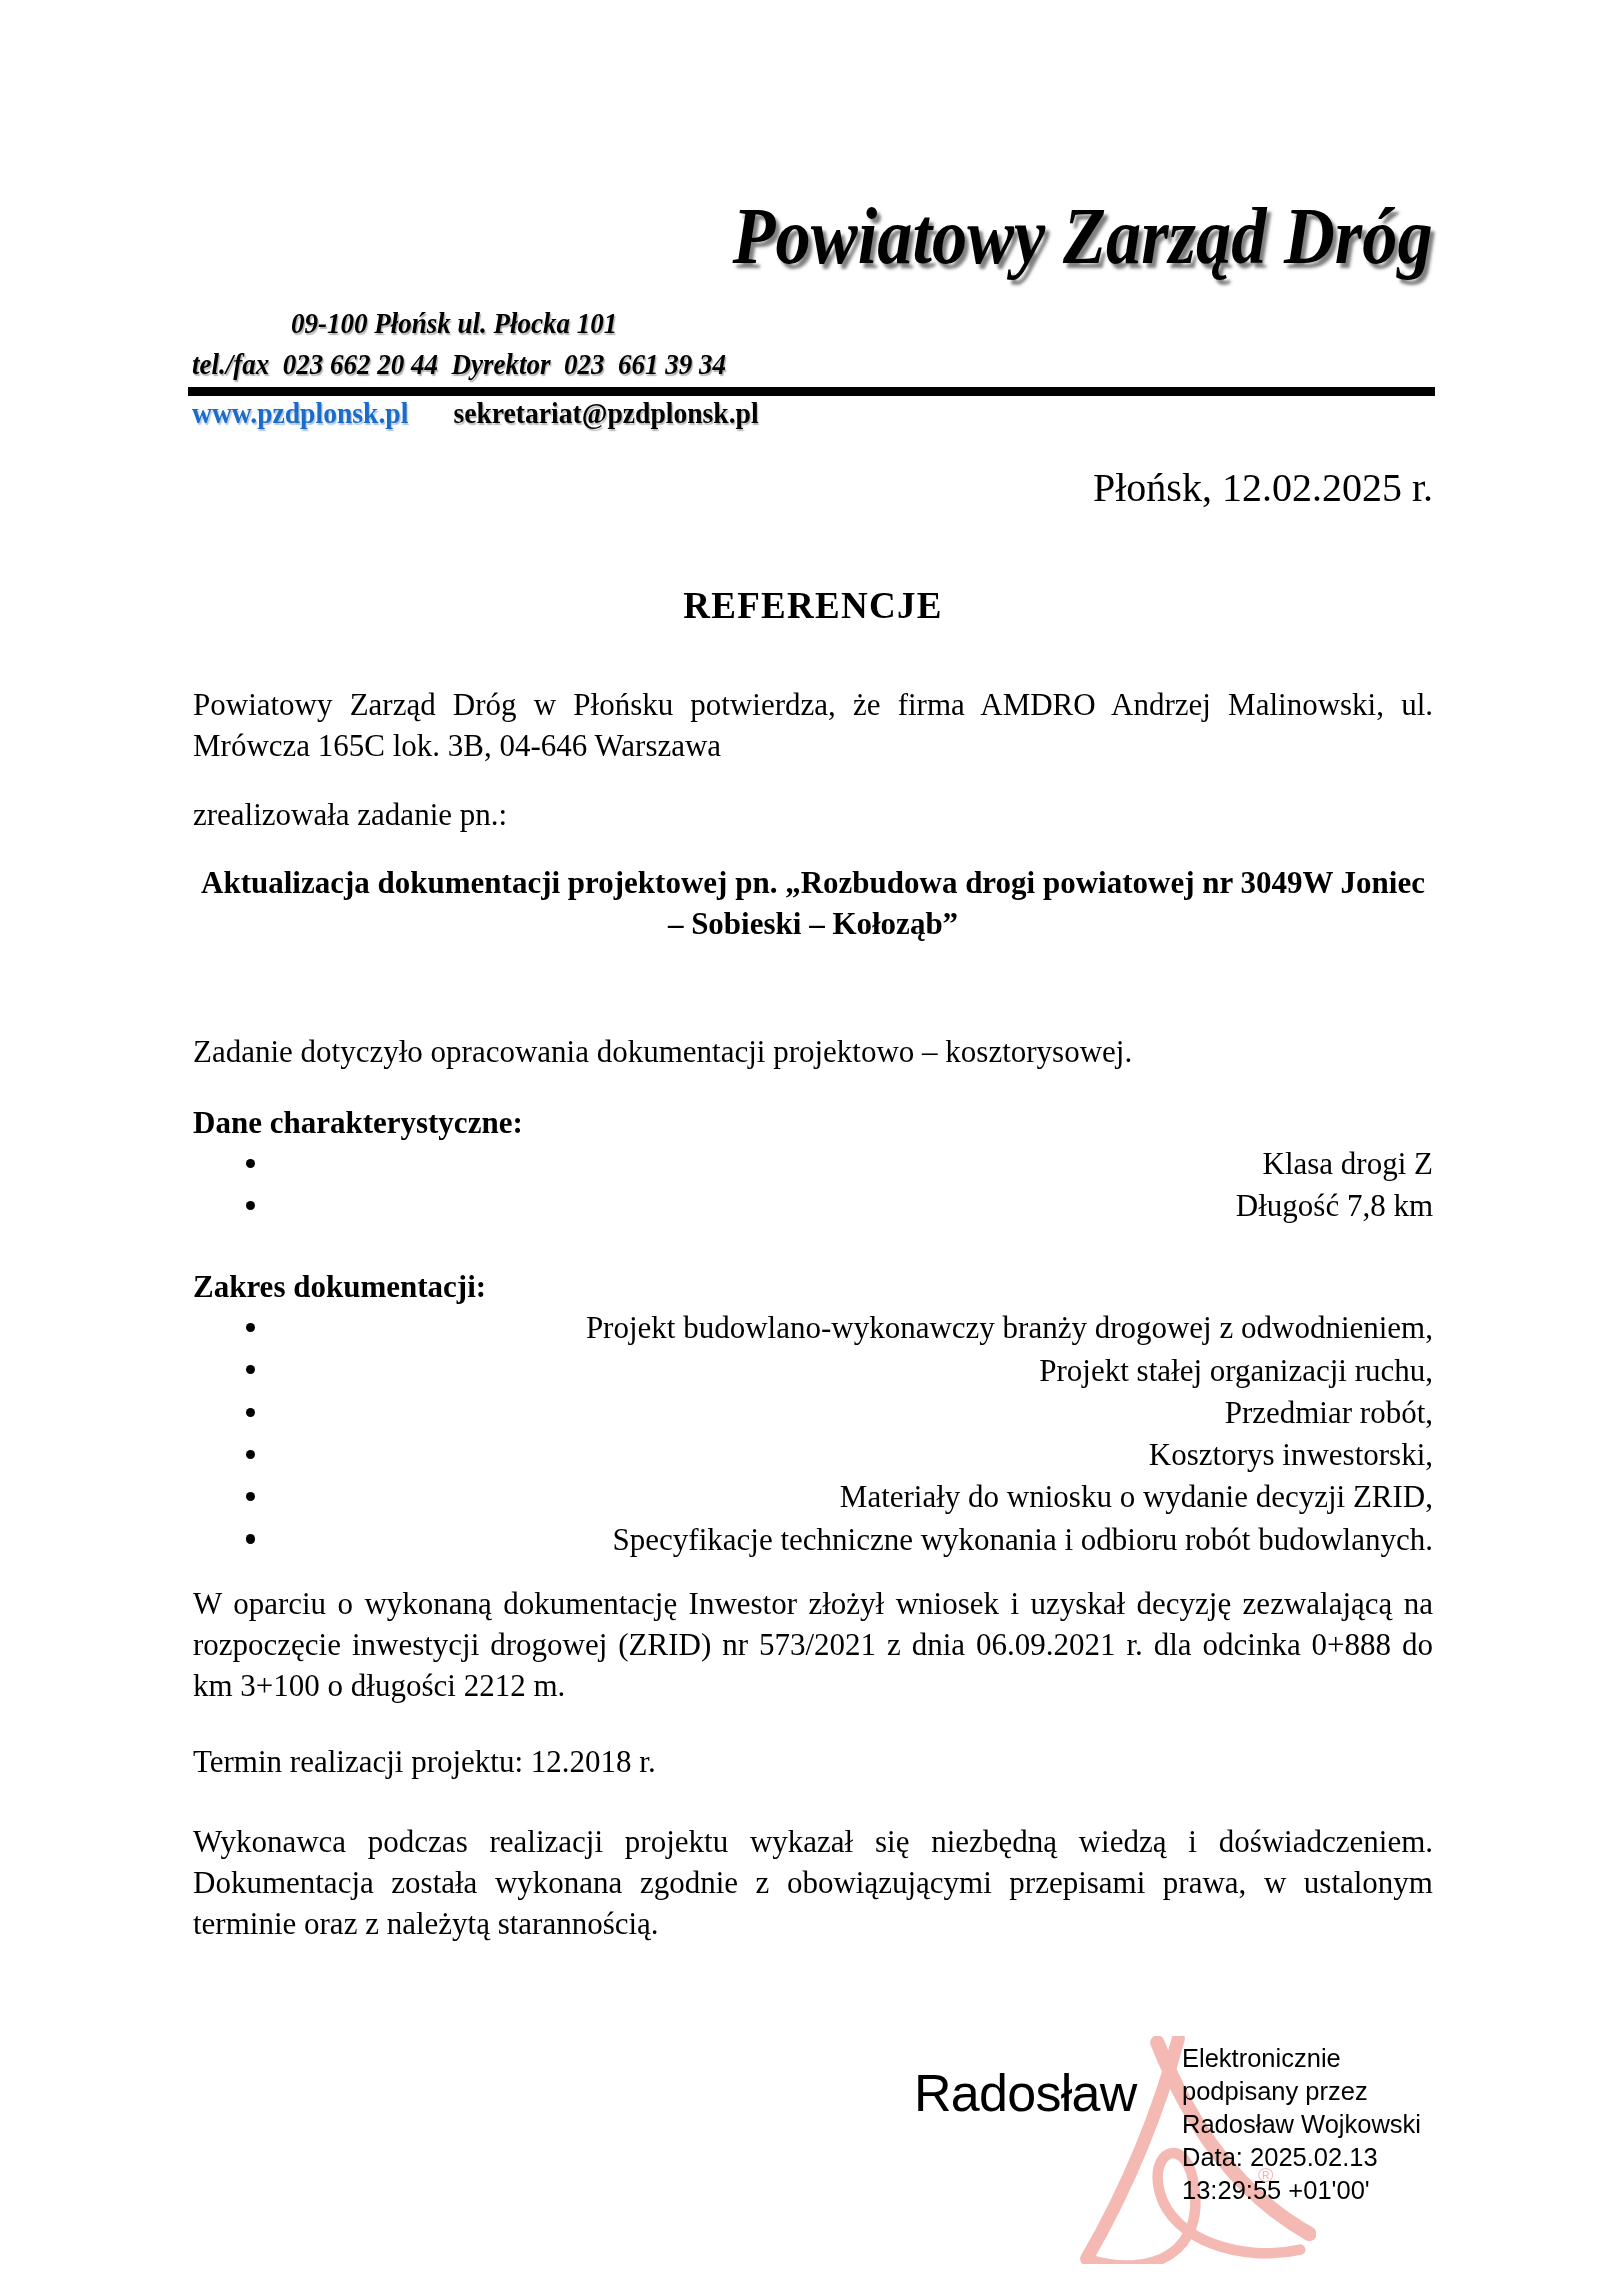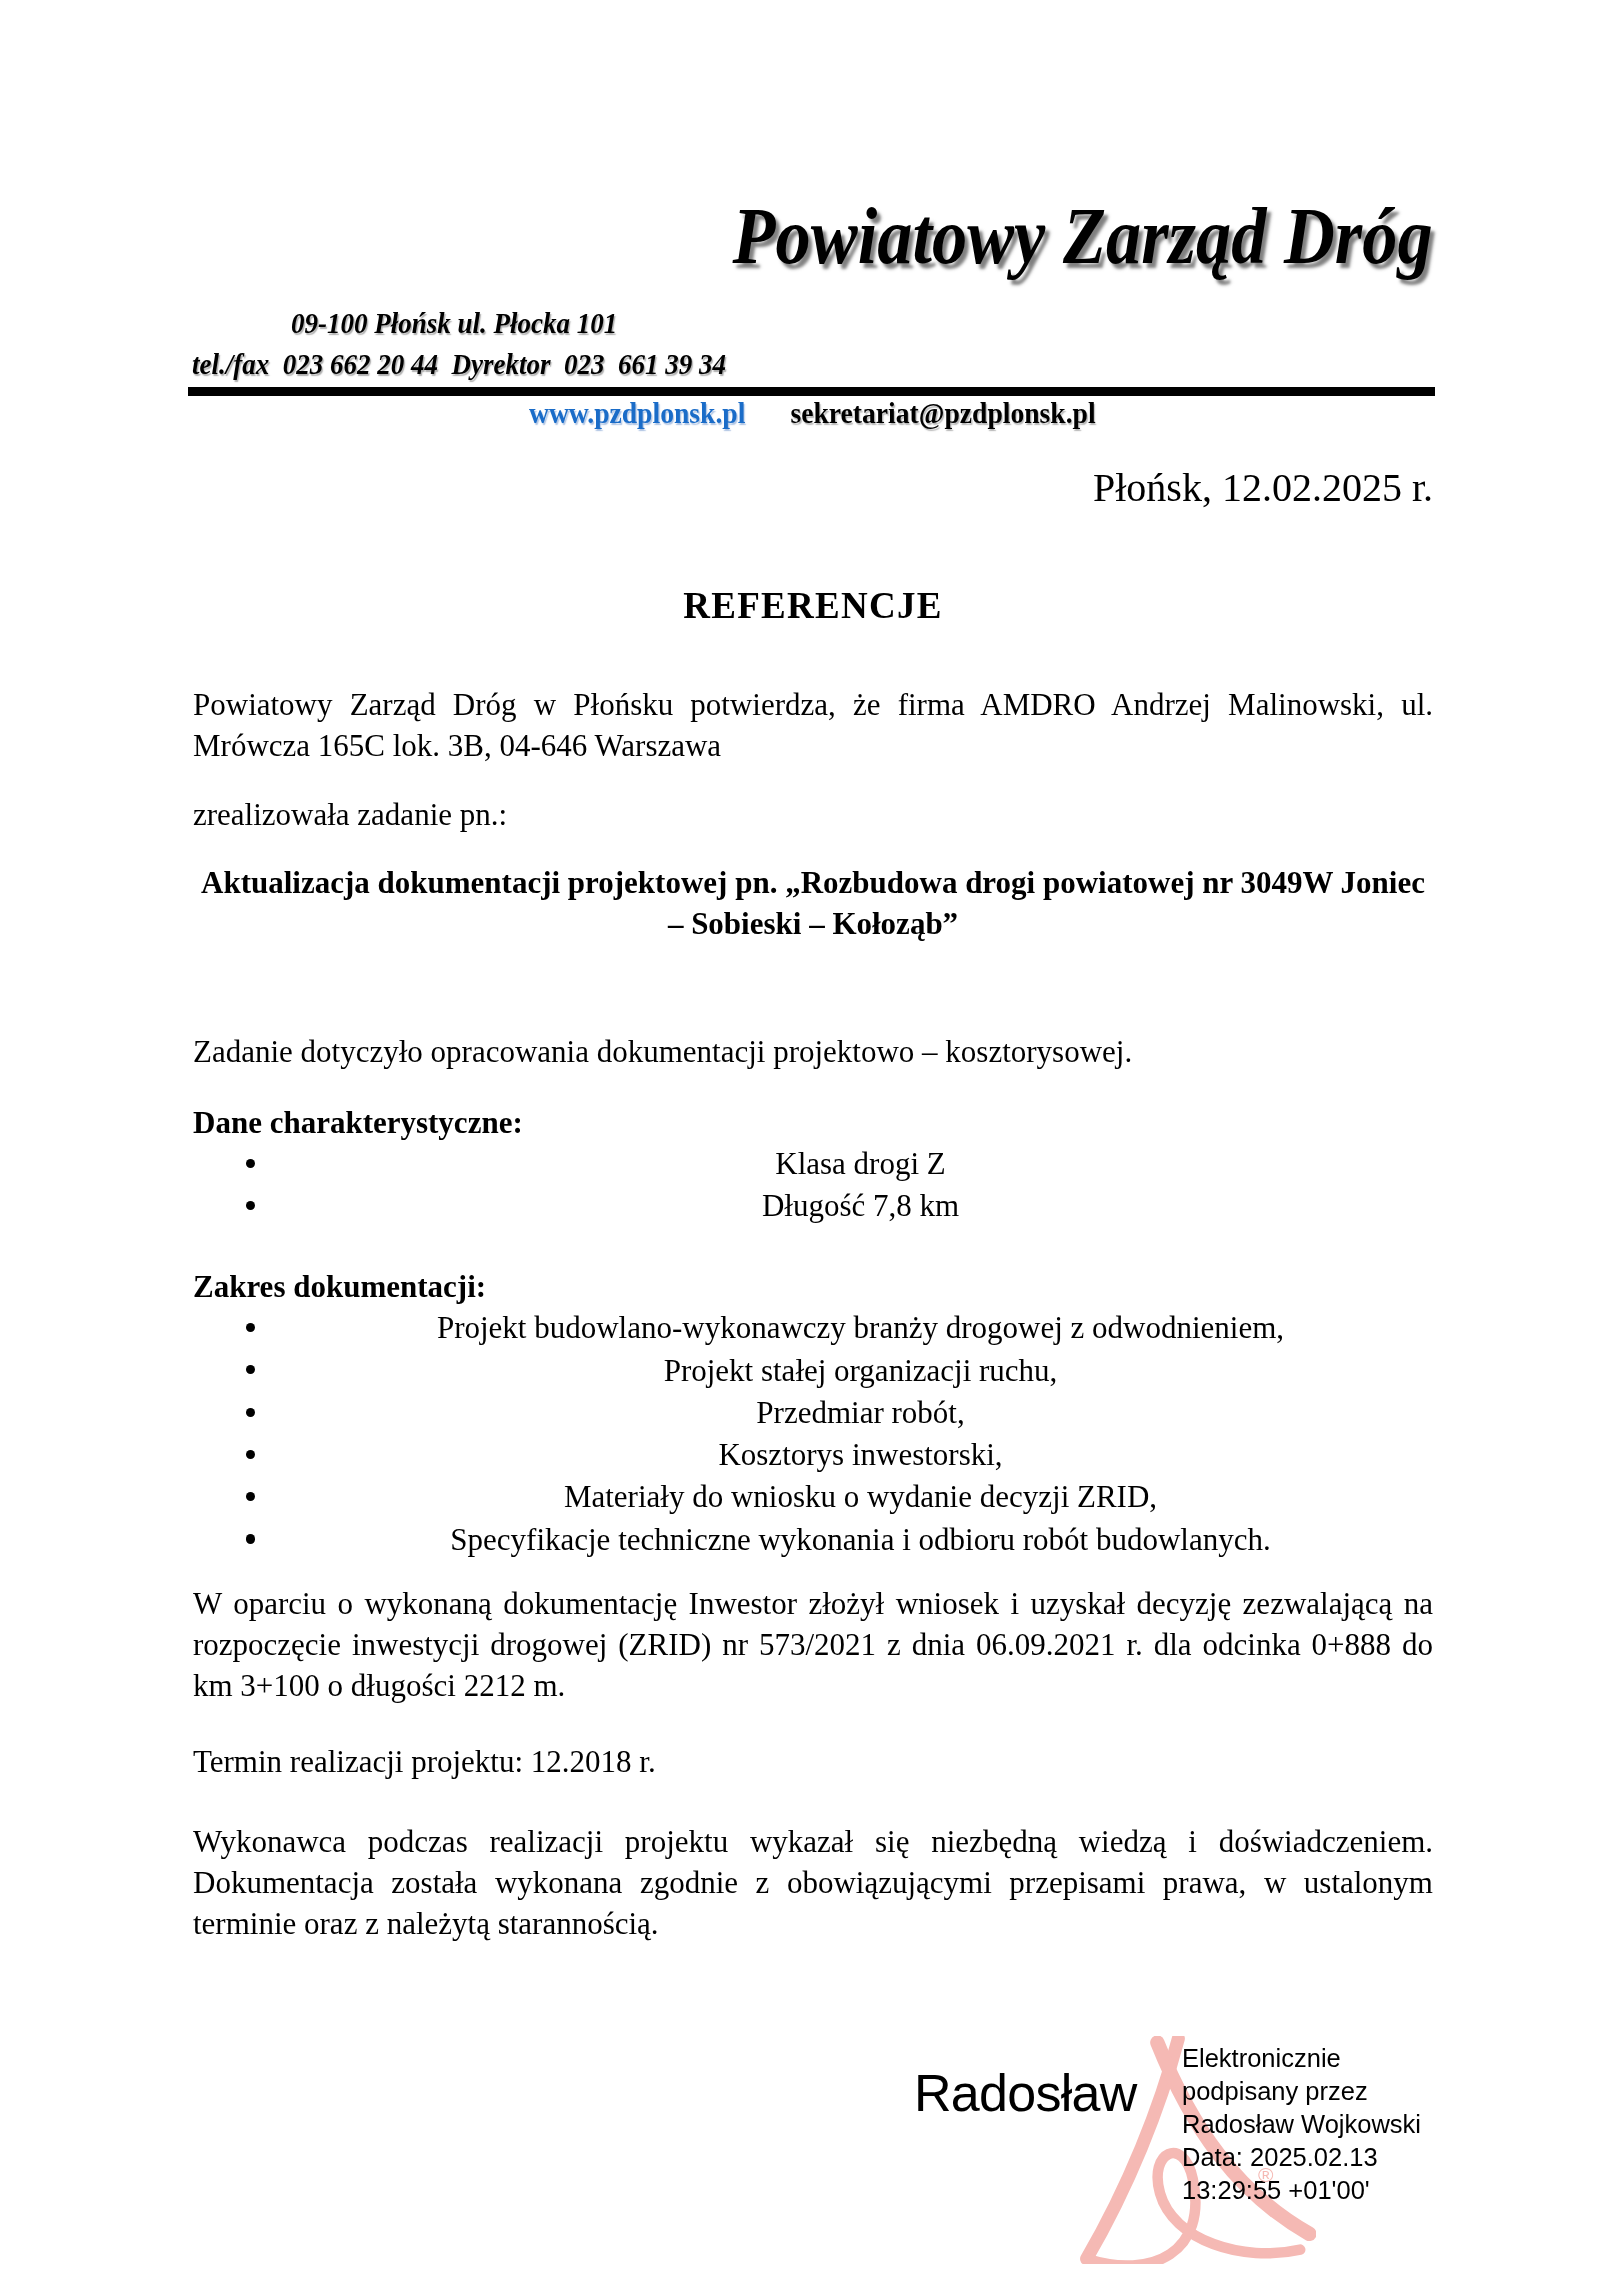--- a/index.html
+++ b/index.html
@@ -60,21 +60,21 @@
     width: 1247px;
     height: 8.5px;
     background: #000;
   }
   .lh-contacts {
     position: absolute;
     left: 192px;
     top: 398px;
     width: 1241px;
     display: flex;
-    justify-content: center;
+    justify-content: flex-start;
     align-items: baseline;
     font-size: 30px;
     line-height: 1;
     font-weight: bold;
   }
   .lh-www {
     color: var(--link-blue, #1a6cc8);
     transform: scaleX(0.92);
     transform-origin: 0 50%;
     white-space: nowrap;
@@ -128,21 +128,21 @@
     text-align: center;
     font-weight: bold;
   }
   .p-task-desc { margin-top: 87px !important; text-align: left; }
   .h-char { margin-top: 30px !important; font-weight: bold; text-align: left; }
   .h-scope { margin-top: 40px !important; font-weight: bold; text-align: left; }
   ul.doc-list {
     list-style: none;
     margin: 0;
     padding: 0;
-    text-align: center;
+    text-align: right;
   }
   ul.doc-list li {
     position: relative;
     padding-left: 95px;
     line-height: 41px;
   }
   ul.doc-list li + li { margin-top: 1.3px; }
   ul.doc-list li::before {
     content: "";
     position: absolute;

